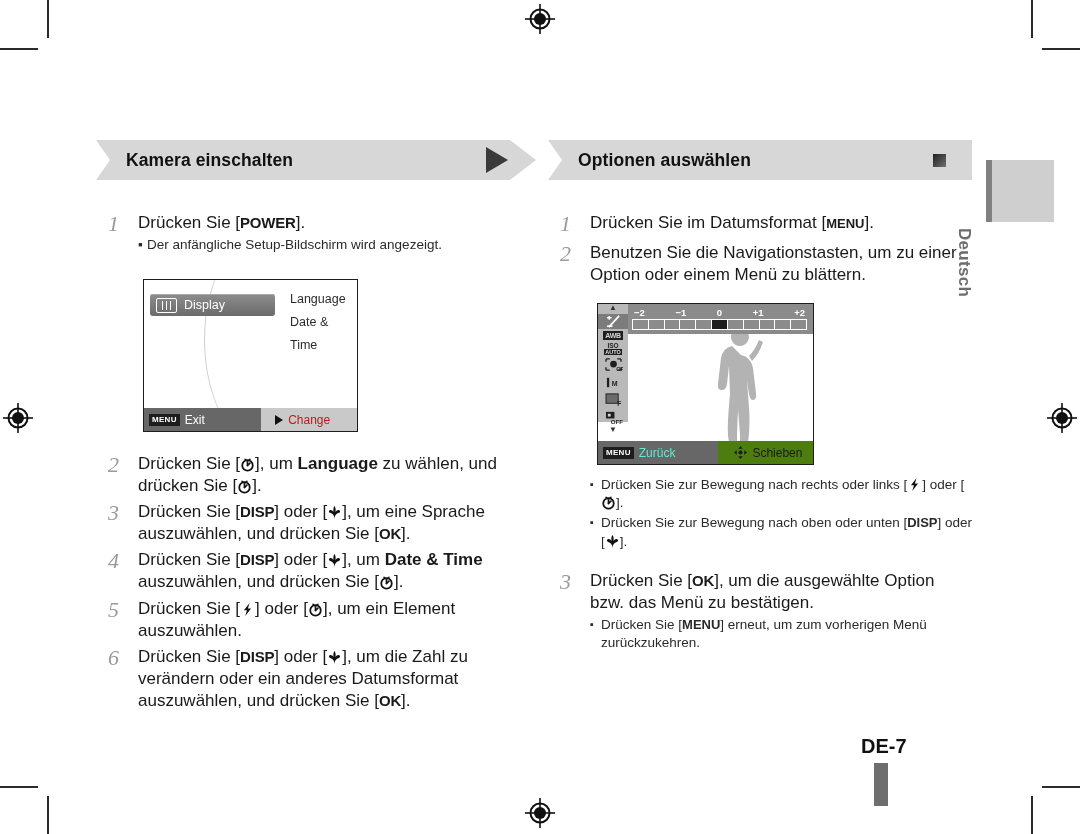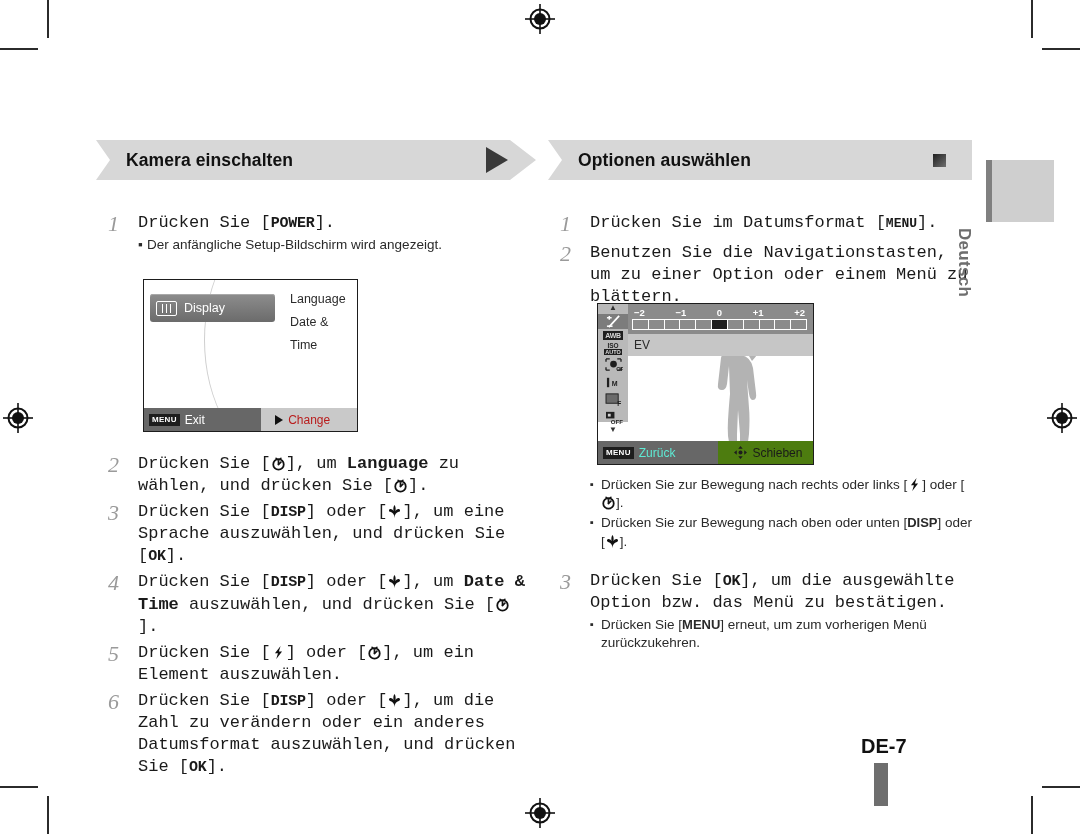--- a/index.html
+++ b/index.html
@@ -24,37 +24,37 @@
   .tri-mark{right:28px;width:0;height:0;border-left:22px solid #3a3a3a;
     border-top:13px solid transparent;border-bottom:13px solid transparent;}
   .sq-mark{right:26px;width:13px;height:13px;
     background:linear-gradient(135deg,#202020,#6f6f6f);}
 
   
   .steps{position:absolute;}
   .step{display:flex;margin-bottom:2px;}
   .num{width:30px;flex:0 0 30px;font-size:22px;color:#9a9a9a;line-height:1.26;
        text-align:left;font-family:"Liberation Serif",serif;font-style:italic;}
-  .txt{font-size:17px;line-height:1.3;color:#1a1a1a;padding-top:2px;font-family:Liberation Mono, monospace;}
+  .txt{font-size:17px;line-height:1.3;color:#1a1a1a;padding-top:2px;}
   .sub{font-size:13.5px;line-height:1.35;color:#2a2a2a;margin-top:2px;}
   .sub .bullet{display:inline-block;width:9px;}
   .sub-row{display:flex;}
   .sub-row .bdot{flex:0 0 11px;font-size:11px;line-height:1.6;}
 
   
   .key{font-weight:bold;font-size:15px;letter-spacing:-0.2px;}
   .keysm{font-weight:bold;font-size:13px;}
   .ico{display:inline-block;vertical-align:-3px;}
 
   
   .lcd{position:absolute;border:1px solid #1d1d1d;background:#fff;}
   .lcd1{left:143px;top:279px;width:213px;height:151px;}
   .lcd1 .body{position:absolute;left:0;top:0;right:0;bottom:23px;overflow:hidden;background:#fff;}
   .curve{position:absolute;border-left:1.5px solid #cfcfcf;border-radius:50%;}
-  .sel-item{position:absolute;left:6px;top:14px;width:125px;height:28px;
+  .sel-item{position:absolute;left:6px;top:14px;width:125px;height:22px;
     background:linear-gradient(180deg,#8d8d8d,#6b6b6b);border-radius:3px;
     display:flex;align-items:center;box-shadow:inset 0 1px 0 #a9a9a9;}
   .sel-ico{width:19px;height:13px;margin-left:6px;border:1.5px solid #fff;border-radius:2px;
     display:flex;align-items:center;justify-content:center;}
   .sel-ico i{display:block;width:1.5px;height:9px;background:#fff;margin:0 1.2px;}
   .sel-label{color:#fff;font-size:12.5px;margin-left:7px;}
   .menu-col{position:absolute;left:146px;top:8px;font-size:12.5px;color:#2b2b2b;line-height:1.85;}
   .lcdbar{position:absolute;left:0;right:0;bottom:0;height:23px;display:flex;}
   .bar-l{flex:0 0 55%;background:#676767;display:flex;align-items:center;}
   .bar-r{flex:1;background:#c9c9c9;display:flex;align-items:center;}
@@ -336,23 +336,20 @@
               <div class="evseg"></div>
               <div class="evseg on"></div>
               <div class="evseg"></div>
               <div class="evseg"></div>
               <div class="evseg"></div>
               <div class="evseg"></div>
               <div class="evseg"></div>
             </div>
         </div>
       </div>
-      <div class="evrow">
-        <span>EV</span>
-      </div>
     </div>
     <div class="lcdbar">
       <div class="bar2-l">
         <span class="menu-chip">MENU</span>
         <span class="bar-txt" style="color:#5eead4;">Zurück</span>
       </div>
       <div class="bar2-r">
         <svg class="dpad" viewBox="0 0 14 14">
           <path d="M7 0 L9.4 3 H4.6 Z M7 14 L4.6 11 H9.4 Z M0 7 L3 4.6 V9.4 Z M14 7 L11 9.4 V4.6 Z" fill="#1d1d1d"></path>
           <circle cx="7" cy="7" r="2.1" fill="#1d1d1d"></circle>

